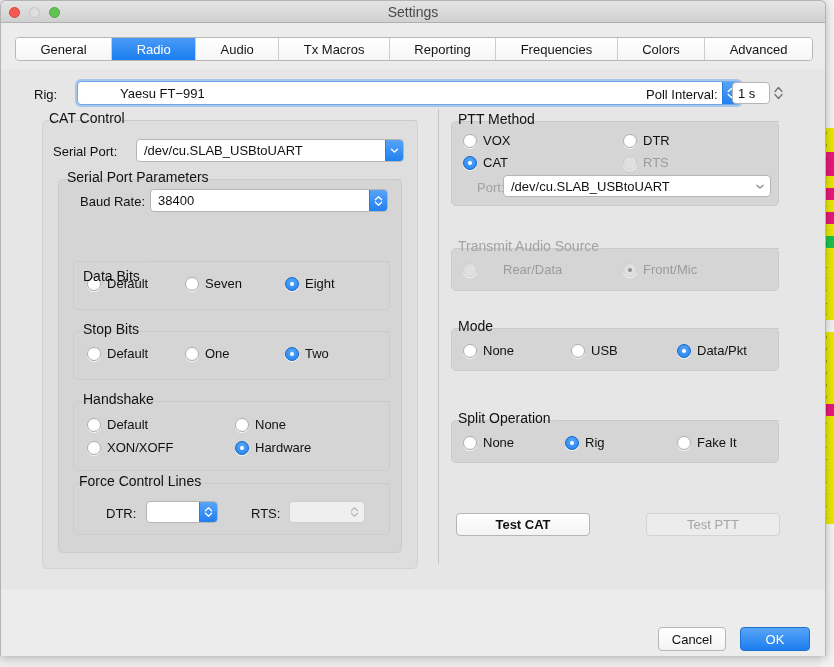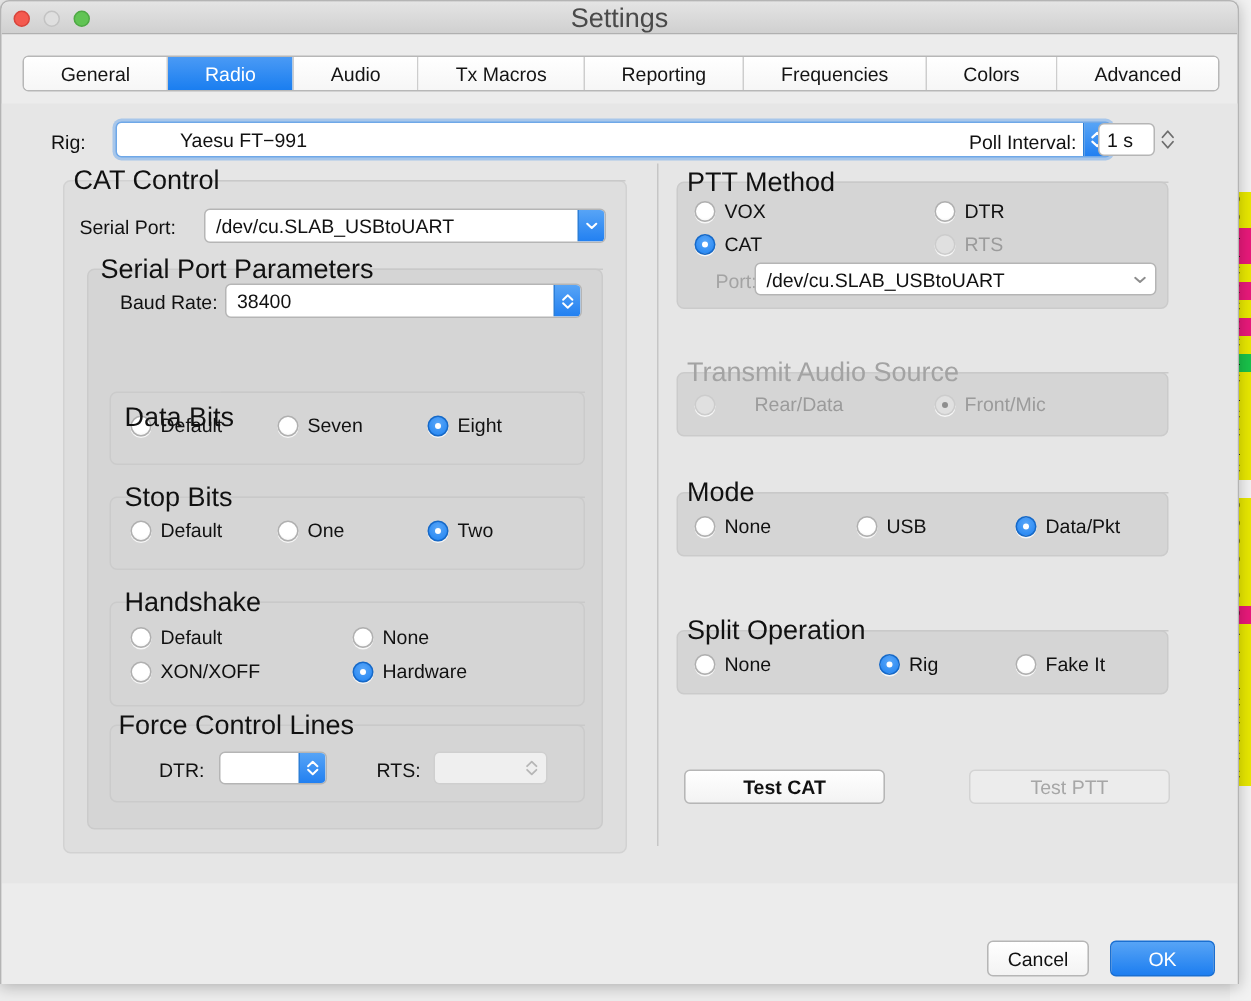--- a/index.html
+++ b/index.html
@@ -45,21 +45,21 @@
   
   #titlebar {
     position: relative;
     height: 22px;
     background: linear-gradient(to bottom, #e4e4e4 0%, #d0d0d0 100%);
     border-bottom: 1px solid #b0b0b0;
     border-radius: 5px 5px 0 0;
   }
   #title-text {
     text-align: center;
-    font-size: 18px;
+    font-size: 14px;
     color: #4a4a4a;
     line-height: 22px;
     font-family: "Liberation Sans", sans-serif;
   }
   .traffic {
     position: absolute;
     top: 6px;
     width: 11px; height: 11px;
     border-radius: 50%;
   }
@@ -107,21 +107,21 @@
   #divider {
     position: absolute;
     left: 437px; top: 40px;
     width: 1px; height: 455px;
     background: #c6c6c6;
   }
 
   
   .grouplabel {
     position: absolute;
-    font-size: 18px;
+    font-size: 14px;
     color: #111;
     background: transparent;
     z-index: 3;
     white-space: nowrap;
   }
   .grouplabel.dim { color: #a3a3a3; }
   .groupbox {
     position: absolute;
     background: #d5d5d5;
     border: 1px solid #cbcbcb;
@@ -536,21 +536,21 @@
       <span class="rlabel">Data/Pkt</span>
     </div>
 
     <div class="grouplabel" style="left:457px; top:341px;">Split Operation</div>
     <div class="grouprule" style="left:559px; top:351px; width:219px;"></div>
     <div class="groupbox" style="left:450px; top:351px; width:328px; height:43px;"></div>
     <div class="radio" style="left:462px; top:366px;">
       <span class="dot"></span>
       <span class="rlabel">None</span>
     </div>
-    <div class="radio on" style="left:585px; top:366px;">
+    <div class="radio on" style="left:564px; top:366px;">
       <span class="dot"></span>
       <span class="rlabel">Rig</span>
     </div>
     <div class="radio" style="left:676px; top:366px;">
       <span class="dot"></span>
       <span class="rlabel">Fake It</span>
     </div>
 
     <div class="btn bold" style="left:455px; top:444px; width:134px; height:23px;">Test CAT</div>
     <div class="btn disabled" style="left:645px; top:444px; width:134px; height:23px;">Test PTT</div>

